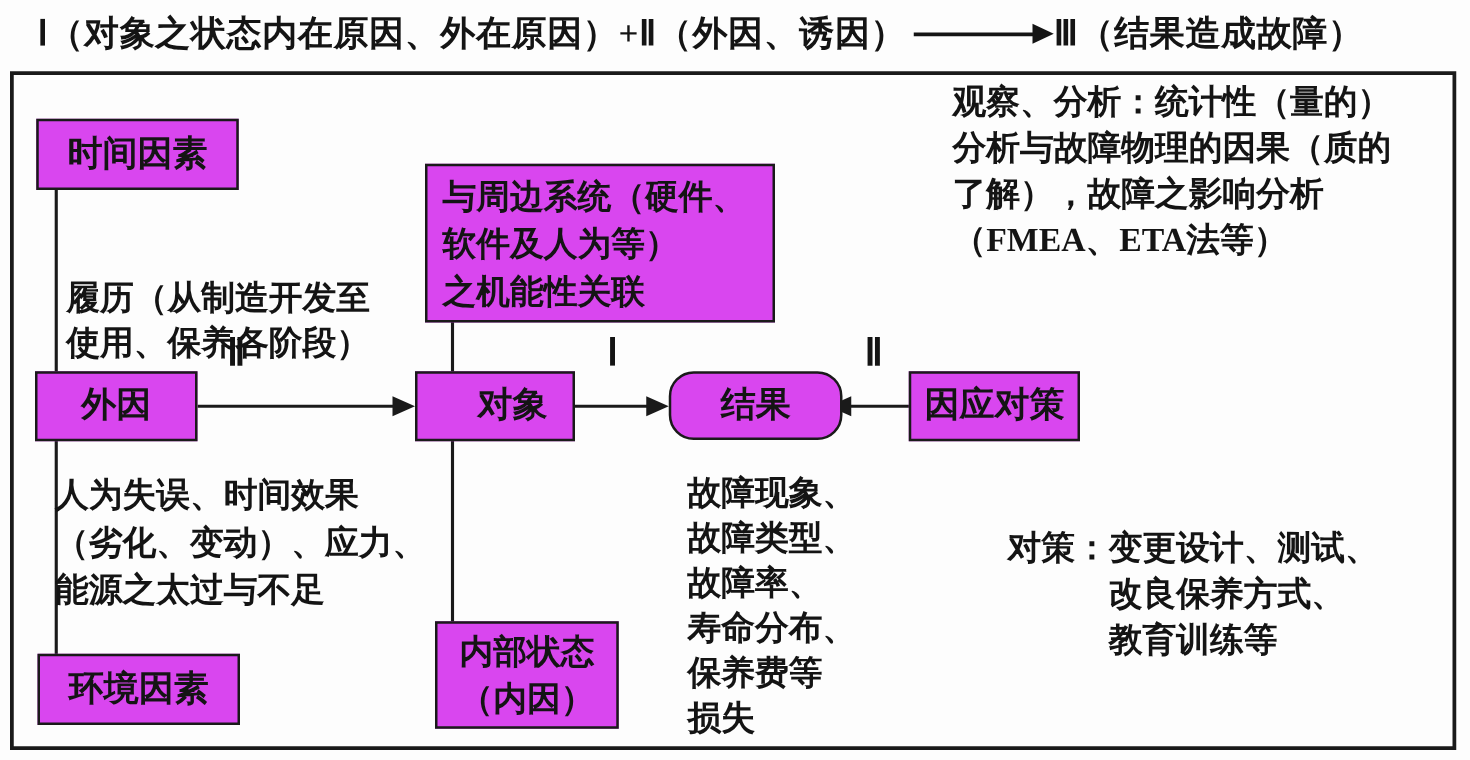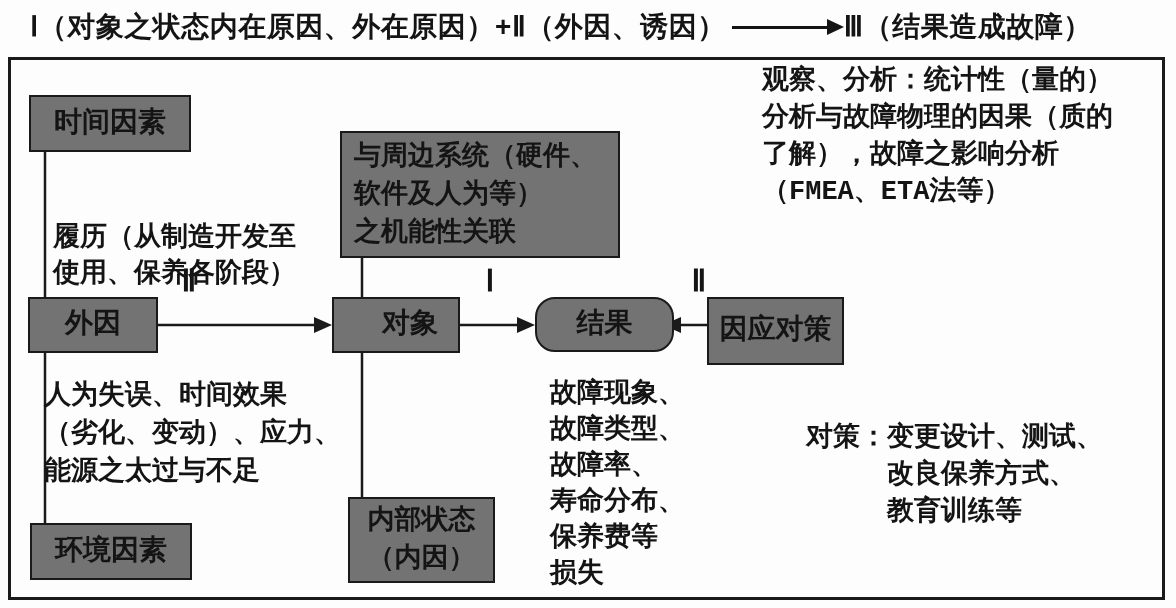--- a/index.html
+++ b/index.html
@@ -6,21 +6,21 @@
     margin: 0;
     padding: 0;
     background: #ffffff;
   }
   .page {
     position: relative;
     width: 1176px;
     height: 608px;
     background: #fdfdfd;
     overflow: hidden;
-    font-family: Liberation Mono, monospace;
+    font-family: Liberation Serif, serif;
     font-weight: 700;
     color: #141414;
   }
   
   .header {
     position: absolute;
     left: 30px;
     top: 6px;
     height: 42px;
     display: flex;
@@ -61,38 +61,38 @@
     position: absolute;
     left: 0; top: 0;
     width: 1176px;
     height: 608px;
     pointer-events: none;
   }
   
   .node {
     position: absolute;
     border: 2.5px solid #1a1a1a;
-    background: #737373;
+    background: #d946ef;
     display: flex;
     align-items: center;
     justify-content: center;
     text-align: center;
     font-size: 28px;
     line-height: 38px;
     white-space: pre-line;
     box-sizing: border-box;
   }
   .node.box-time        { left: 29px;  top: 95px;  width: 162px; height: 57px; }
   .node.box-system      { left: 340px; top: 95px;  width: 280px; height: 127px;
                           justify-content: flex-start; text-align: left;
                           padding: 4px 8px 4px 12px; font-size: 27px; margin-top: 36px; }
   .node.box-external    { left: 28px;  top: 297px; width: 130px; height: 56px; }
   .node.box-object      { left: 332px; top: 297px; width: 128px; height: 56px; padding-left: 28px; }
   .node.box-result      { left: 535px; top: 297px; width: 139px; height: 55px; border-radius: 20px; }
-  .node.box-counter     { left: 707px; top: 297px; width: 137px; height: 68px; }
+  .node.box-counter     { left: 727px; top: 297px; width: 137px; height: 56px; }
   .node.box-environment { left: 30px;  top: 523px; width: 162px; height: 57px; }
   .node.box-internal    { left: 348px; top: 497px; width: 147px; height: 86px;
                           line-height: 38px; font-size: 27px; }
   
   .note {
     position: absolute;
     font-size: 27px;
     line-height: 36px;
     white-space: pre-line;
   }

